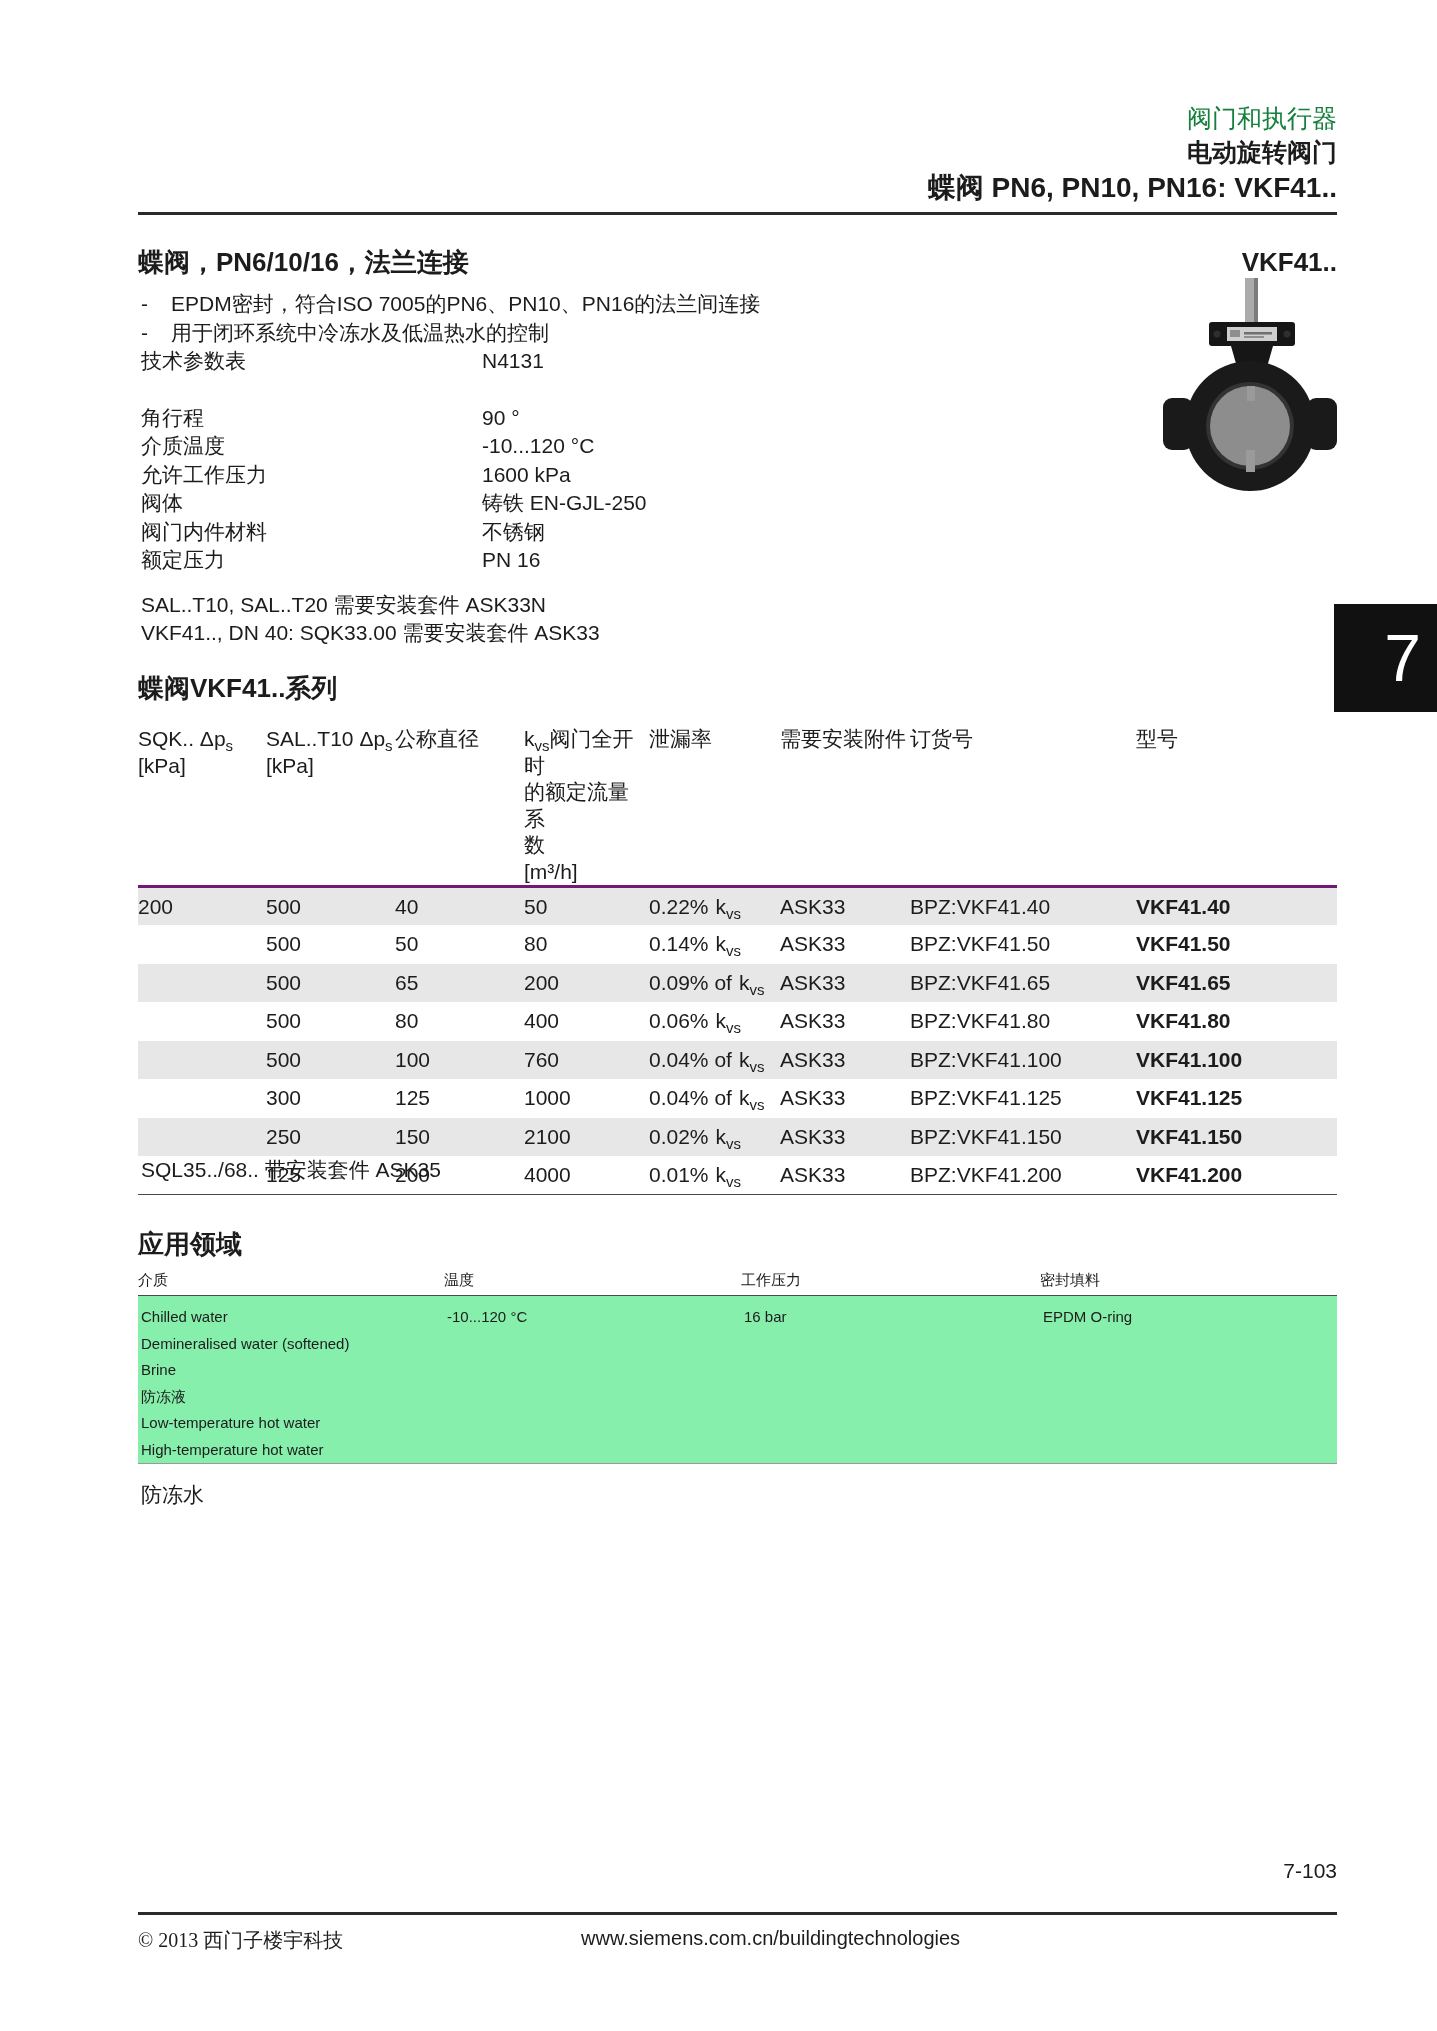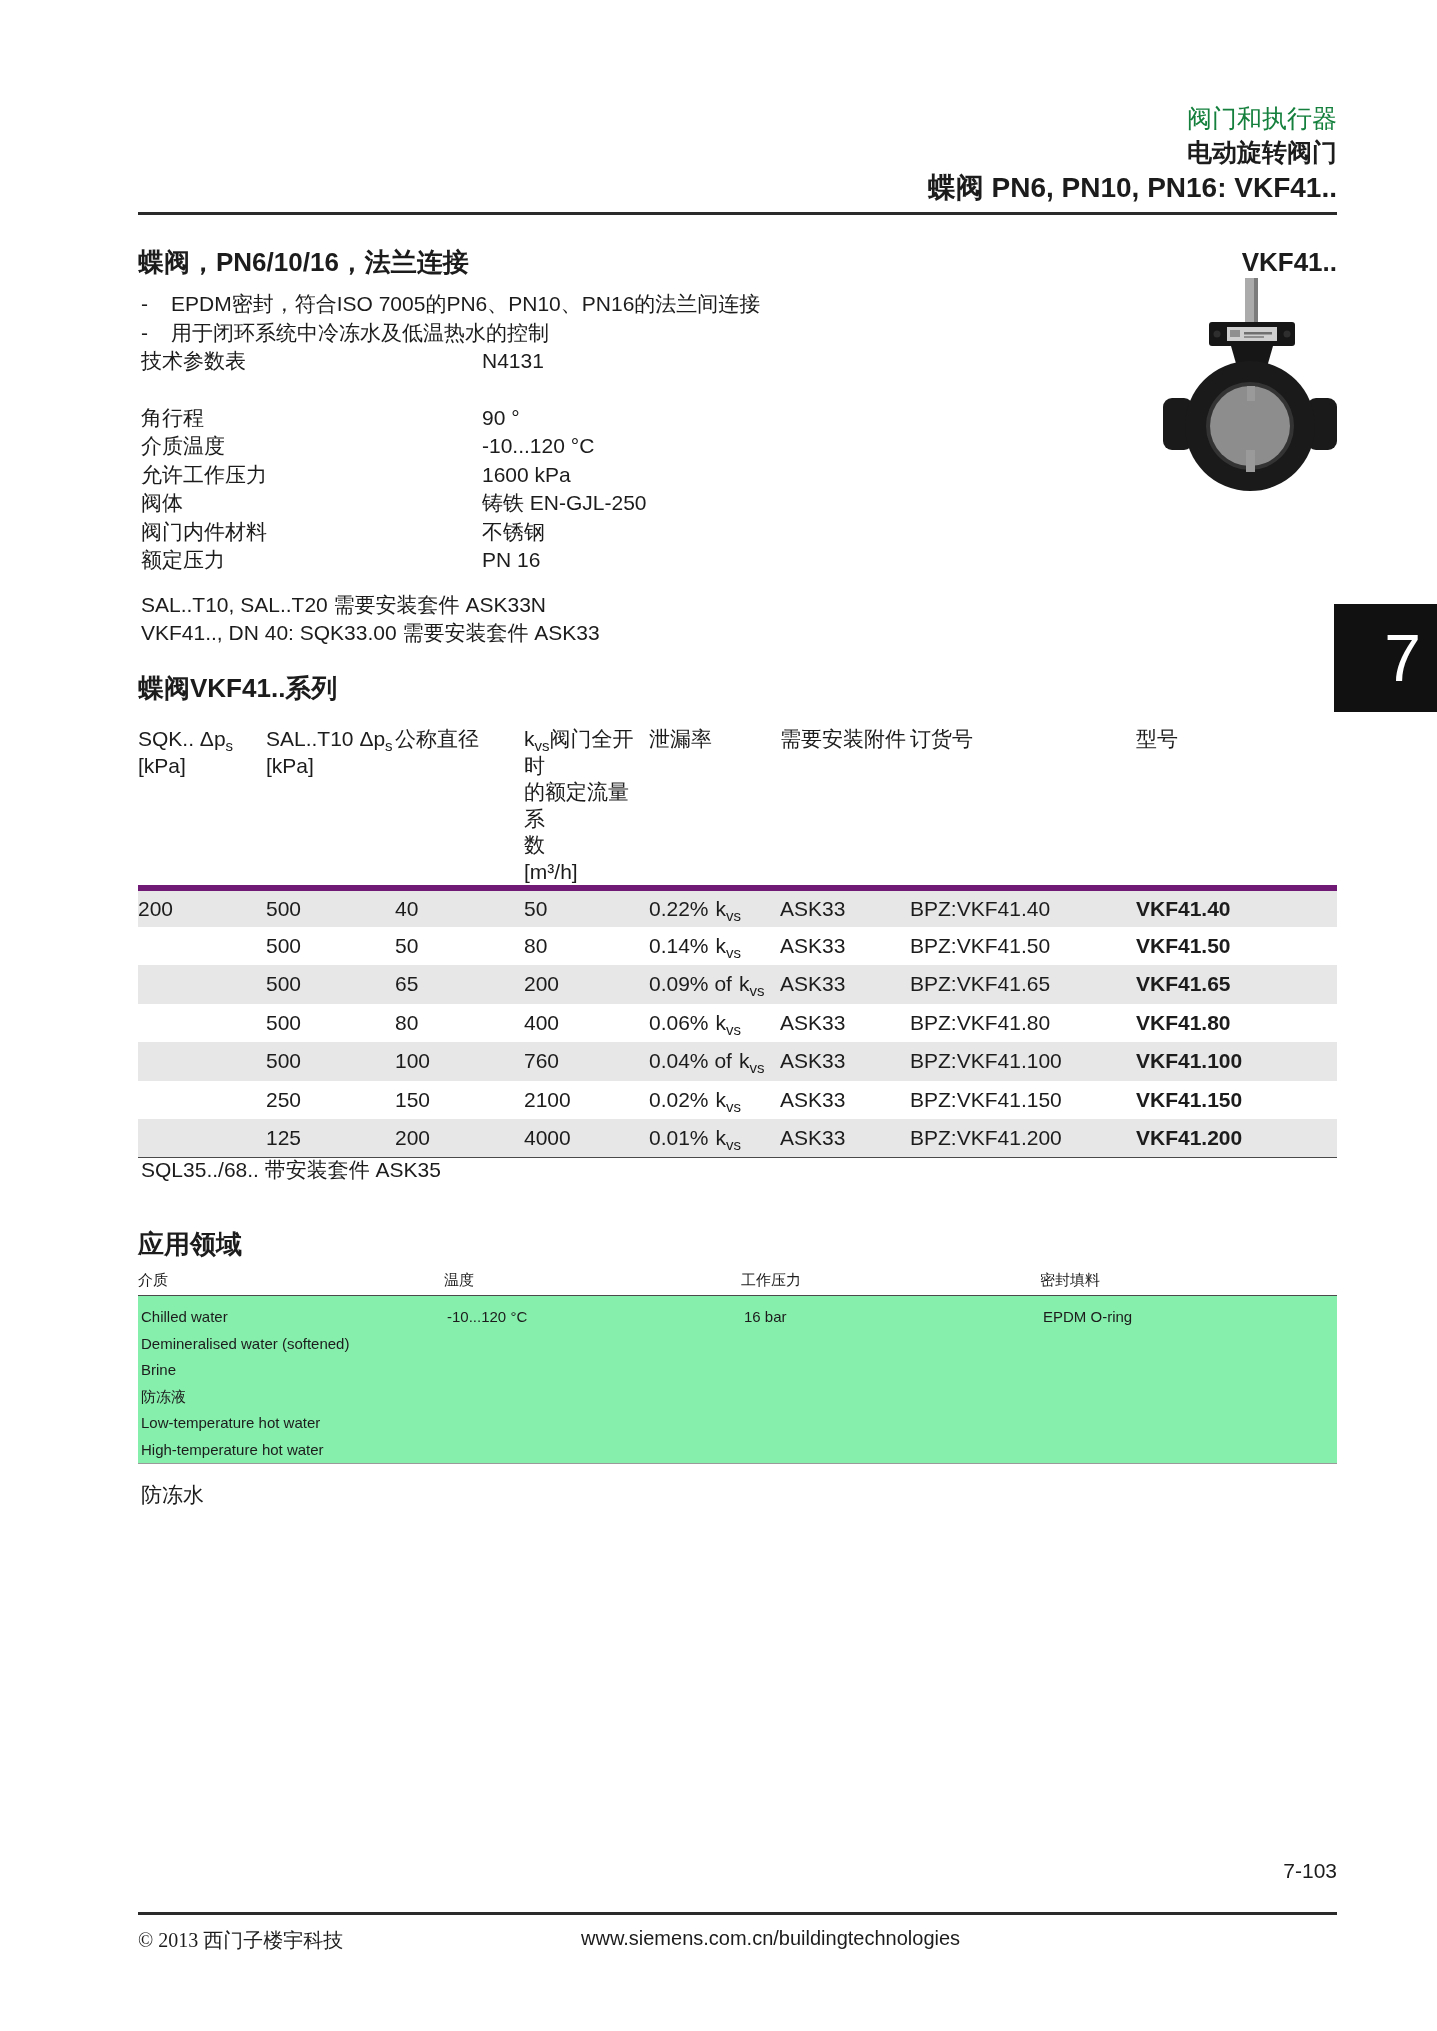--- a/index.html
+++ b/index.html
@@ -29,21 +29,21 @@
   .spec-label{width:341px;flex:0 0 341px;}
   .notes{position:absolute;left:141px;top:591px;font-size:21px;line-height:28px;}
 
   
   .series-title{position:absolute;left:138px;top:671px;font-size:26px;font-weight:bold;}
   table.series{position:absolute;left:138px;top:726px;border-collapse:collapse;table-layout:fixed;font-size:21px;}
   table.series col.c1{width:128px}table.series col.c2{width:129px}
   table.series col.c3{width:129px}table.series col.c4{width:125px}
   table.series col.c5{width:131px}table.series col.c6{width:130px}
   table.series col.c7{width:226px}table.series col.c8{width:201px}
-  table.series thead td{vertical-align:top;line-height:26.5px;height:104px;border-bottom:6px solid #701a75;padding:0;}
+  table.series thead td{vertical-align:top;line-height:26.5px;height:104px;border-bottom:3px solid #701a75;padding:0;}
   table.series td{text-align:left;padding:0;}
   table.series tbody tr{height:38.5px;}
   table.series tbody tr:nth-child(odd){background:#e7e7e7;}
   table.series tbody tr:last-child td{border-bottom:1px solid #4a4a4a;}
   td.pc1{padding-left:2px;}td.pc2{padding-left:4px;}td.pc5{padding-left:2px;}
   .model{font-weight:bold;}
   sub{font-size:15px;line-height:0;}
   .kvs-sym{margin-left:7px;}
   .series-note{position:absolute;left:141px;top:1156px;font-size:21px;}
 
@@ -214,20 +214,30 @@
         <td class="pc2">500</td>
         <td>100</td>
         <td>760</td>
         <td class="pc5"><span>0.04% of</span><span class="kvs-sym"><span>k</span><sub>vs</sub></span></td>
         <td>ASK33</td>
         <td>BPZ:VKF41.100</td>
         <td class="model">VKF41.100</td>
       </tr>
       <tr>
         <td class="pc1"></td>
+        <td class="pc2">300</td>
+        <td>125</td>
+        <td>1000</td>
+        <td class="pc5"><span>0.04% of</span><span class="kvs-sym"><span>k</span><sub>vs</sub></span></td>
+        <td>ASK33</td>
+        <td>BPZ:VKF41.125</td>
+        <td class="model">VKF41.125</td>
+      </tr>
+      <tr>
+        <td class="pc1"></td>
         <td class="pc2">250</td>
         <td>150</td>
         <td>2100</td>
         <td class="pc5"><span>0.02%</span><span class="kvs-sym"><span>k</span><sub>vs</sub></span></td>
         <td>ASK33</td>
         <td>BPZ:VKF41.150</td>
         <td class="model">VKF41.150</td>
       </tr>
       <tr>
         <td class="pc1"></td>

